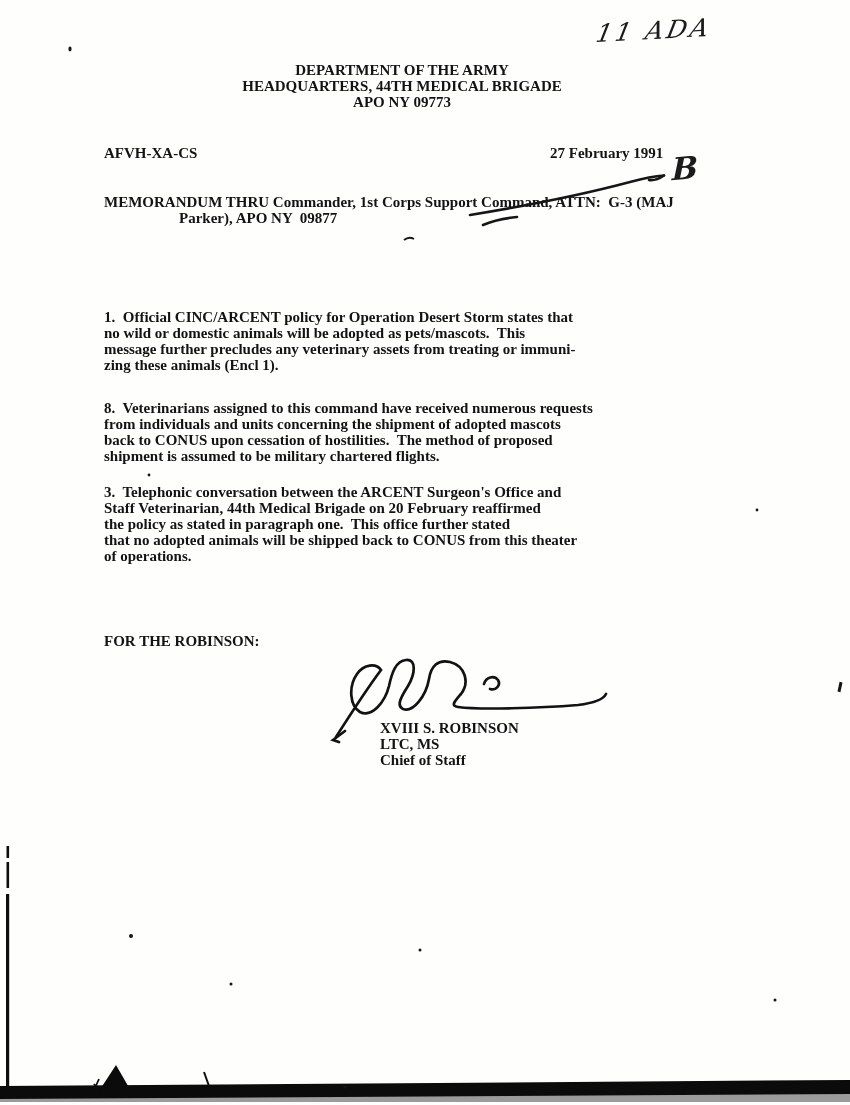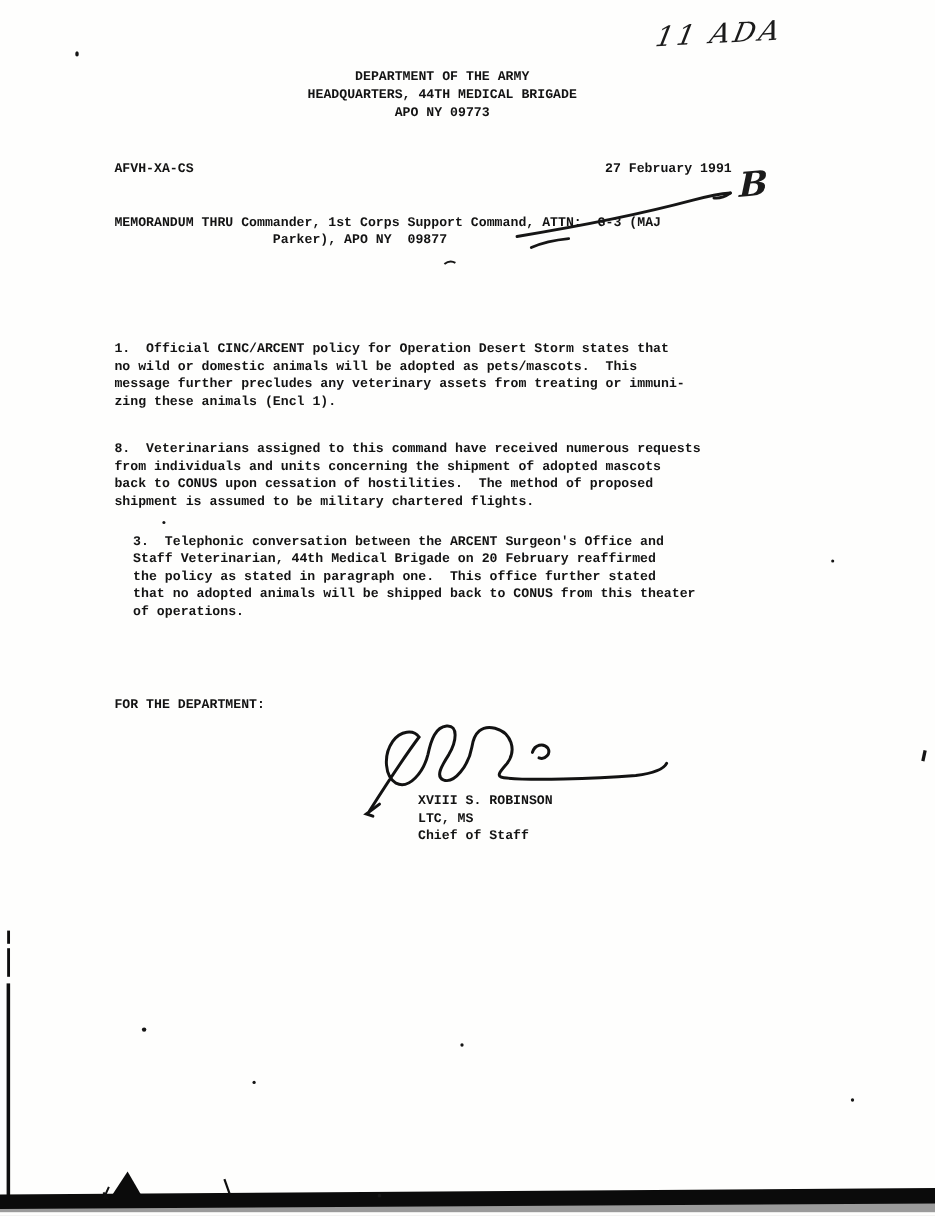--- a/index.html
+++ b/index.html
@@ -5,32 +5,32 @@
 <style>
   html,body{margin:0;padding:0;background:#e9e9e9;}
   .page{
     position:relative;width:850px;height:1105px;background:#fefefd;
     overflow:hidden;
     font-family:"Liberation Mono","DejaVu Sans Mono",monospace;
     font-weight:700;color:#131313;
   }
   .block{
     position:absolute;margin:0;
-    font-family:Liberation Mono, monospace;font-weight:inherit;color:inherit;
-    font-size:12px;line-height:16px;white-space:pre;
+    font-family:Liberation Serif, serif;font-weight:inherit;color:inherit;
+    font-size:15px;line-height:16px;white-space:pre;
   }
   .letterhead{left:0;top:62px;width:804px;text-align:center;}
   .b-office{left:104px;top:145px;}
   .b-date{left:550px;top:145px;}
   .b-memo{left:104px;top:194px;}
   .b-for{left:104px;top:243px;}
   .b-subject{left:104px;top:276px;}
   .b-p1{left:104px;top:309px;}
   .b-p2{left:104px;top:400px;}
-  .b-p3{left:104px;top:484px;margin-left:17px;}
+  .b-p3{left:104px;top:484px;}
   .b-p4{left:104px;top:586px;}
   .b-cmdr{left:104px;top:633px;}
   .b-signer-name{left:380px;top:720px;}
   .b-signer-rank{left:380px;top:736px;}
   .b-signer-title{left:380px;top:752px;}
   .hw{
     position:absolute;color:#1b1b1b;
     font-family:"DejaVu Serif","Liberation Serif",serif;
     font-style:italic;font-weight:400;white-space:pre;
   }
@@ -70,21 +70,21 @@
   <pre class="block b-p2">8.  Veterinarians assigned to this command have received numerous requests
 from individuals and units concerning the shipment of adopted mascots
 back to CONUS upon cessation of hostilities.  The method of proposed
 shipment is assumed to be military chartered flights.</pre>
   <pre class="block b-p3">3.  Telephonic conversation between the ARCENT Surgeon's Office and
 Staff Veterinarian, 44th Medical Brigade on 20 February reaffirmed
 the policy as stated in paragraph one.  This office further stated
 that no adopted animals will be shipped back to CONUS from this theater
 of operations.</pre>
 
-  <pre class="block b-cmdr">FOR THE DEPARTMENT:</pre>
+  <pre class="block b-cmdr">FOR THE ROBINSON:</pre>
   <pre class="block b-signer-name">XVIII S. ROBINSON</pre>
   <pre class="block b-signer-rank">LTC, MS</pre>
   <pre class="block b-signer-title">Chief of Staff</pre>
 
   <svg class="overlay" width="850" height="1105" viewBox="0 0 850 1105">
 
     <g fill="none" stroke="#161616" stroke-width="2.6" stroke-linecap="round">
       <path d="M 470 215 C 525 206, 585 194, 630 182 C 645 178, 657 176, 664 175.5"></path>
       <path d="M 664 175.5 Q 656 181 649 180"></path>
       <path d="M 483 225 Q 497 219 517 217"></path>

